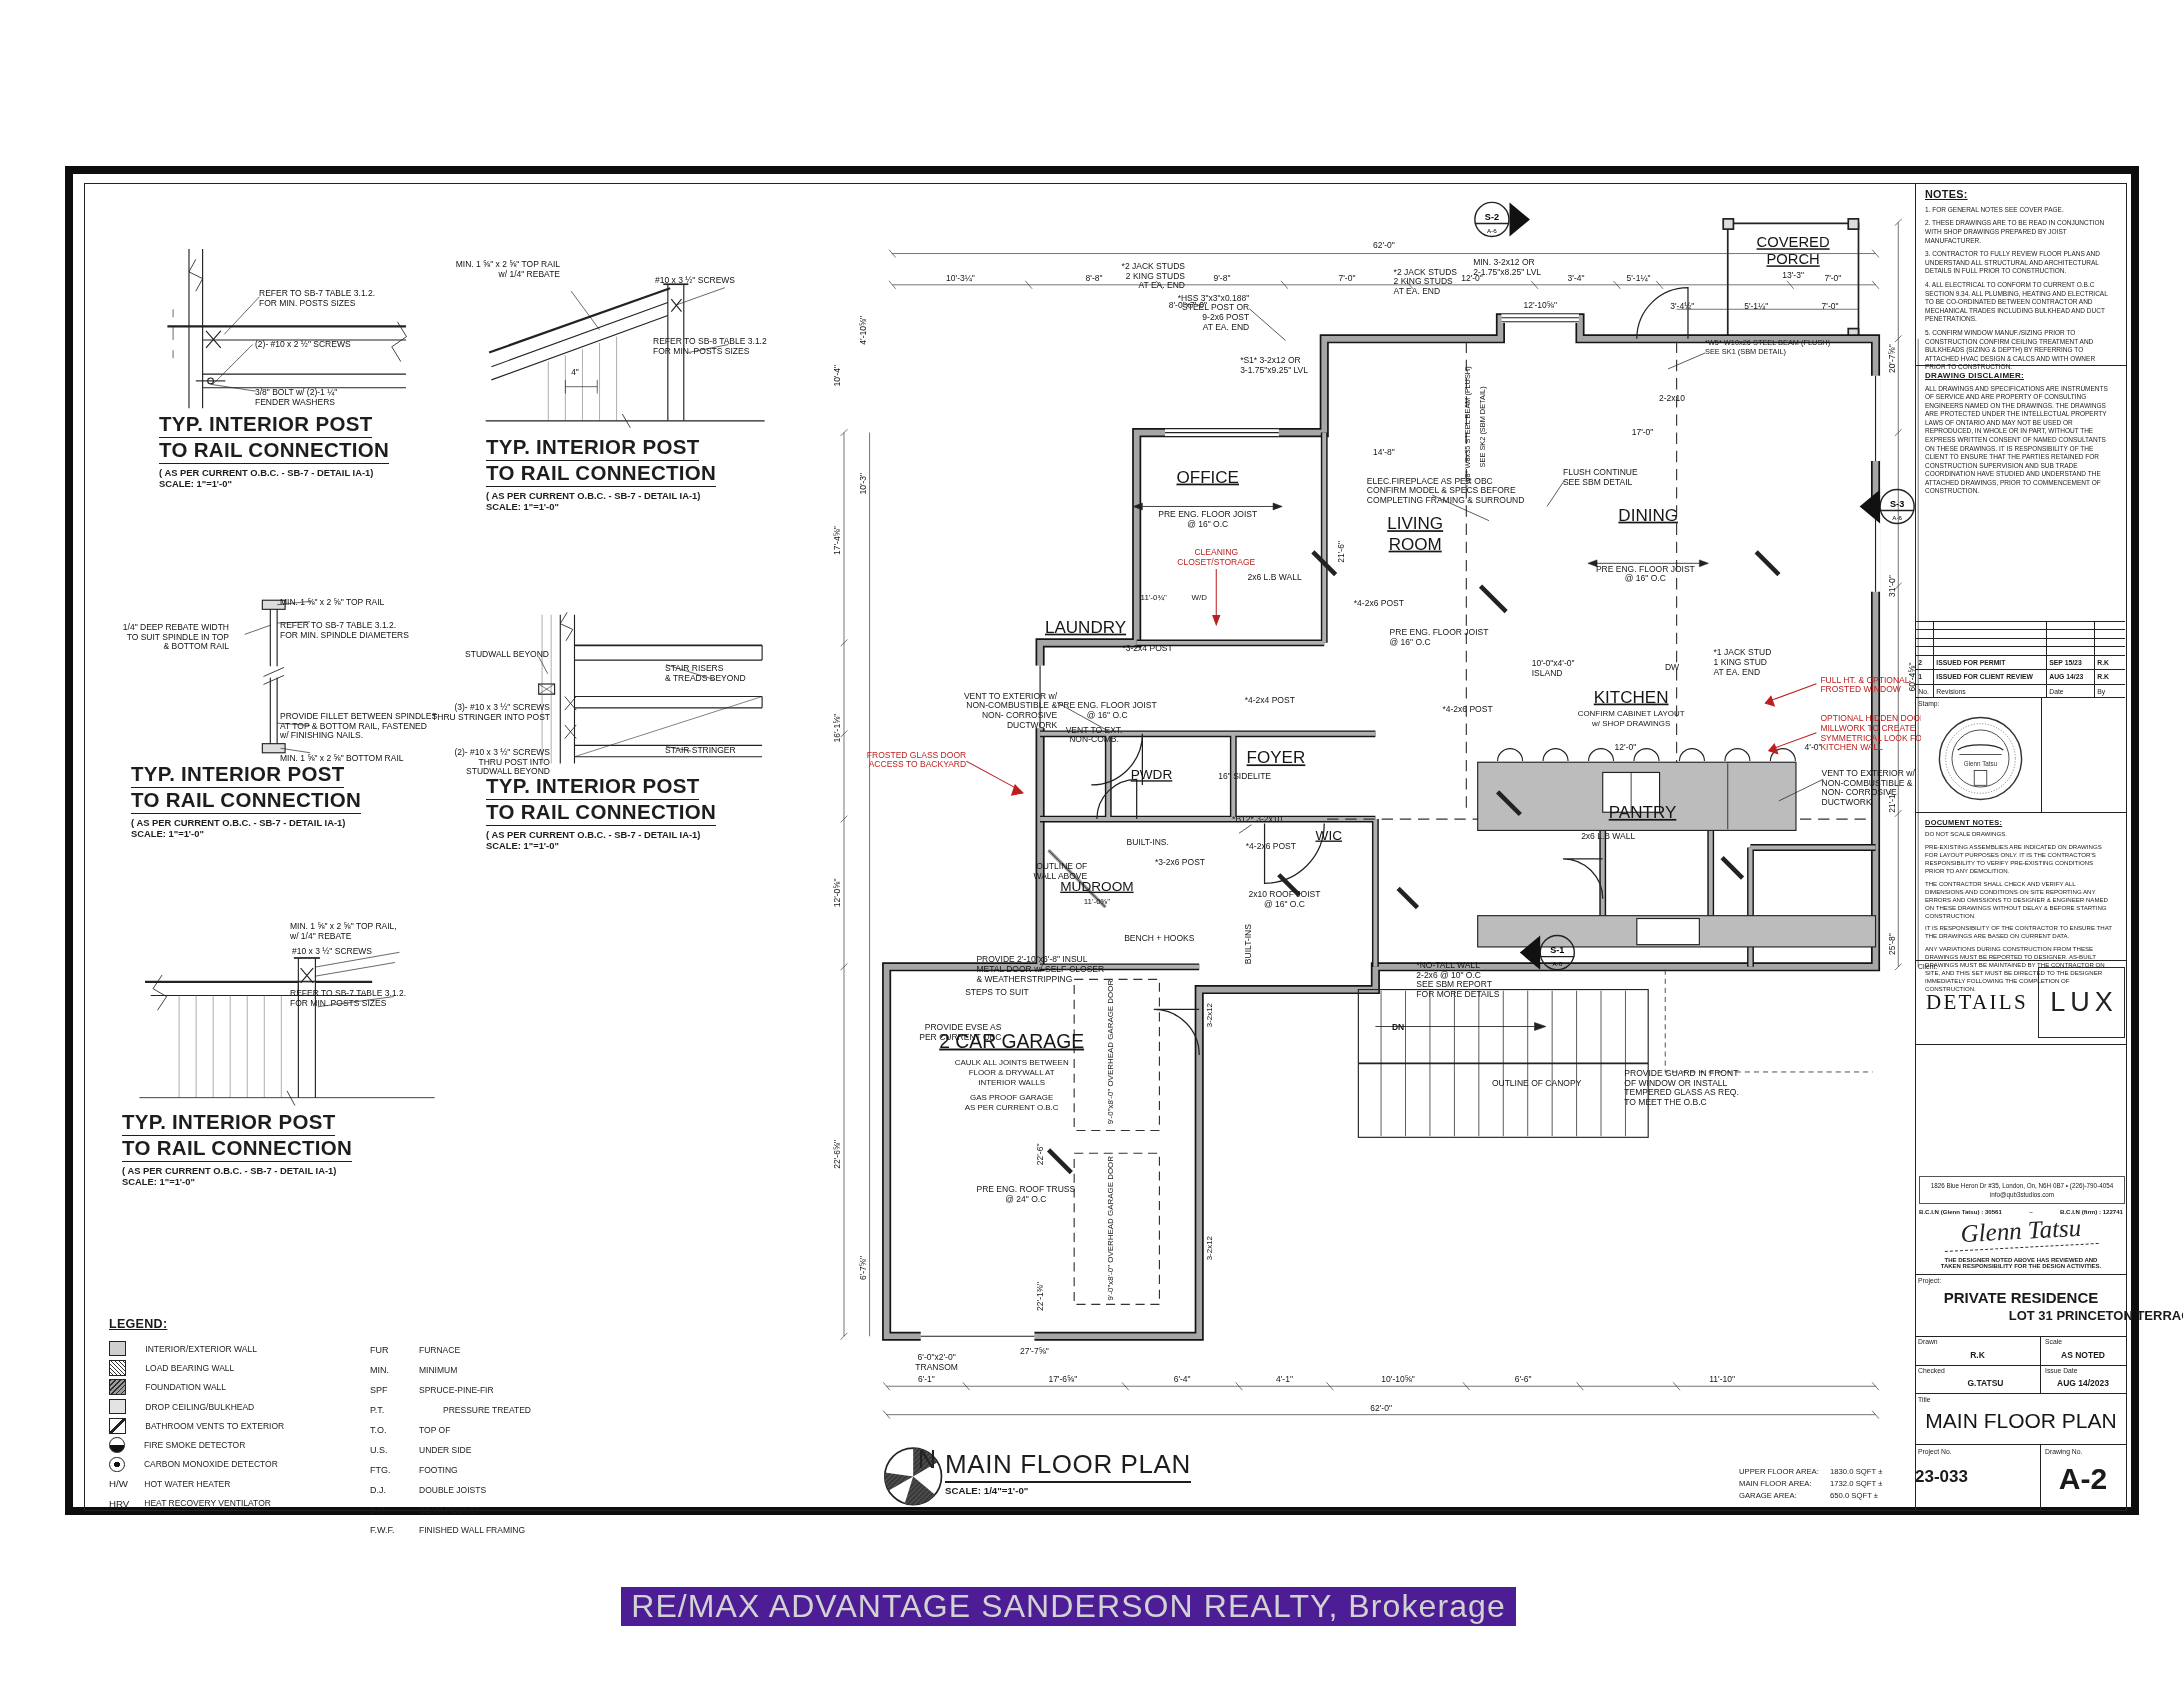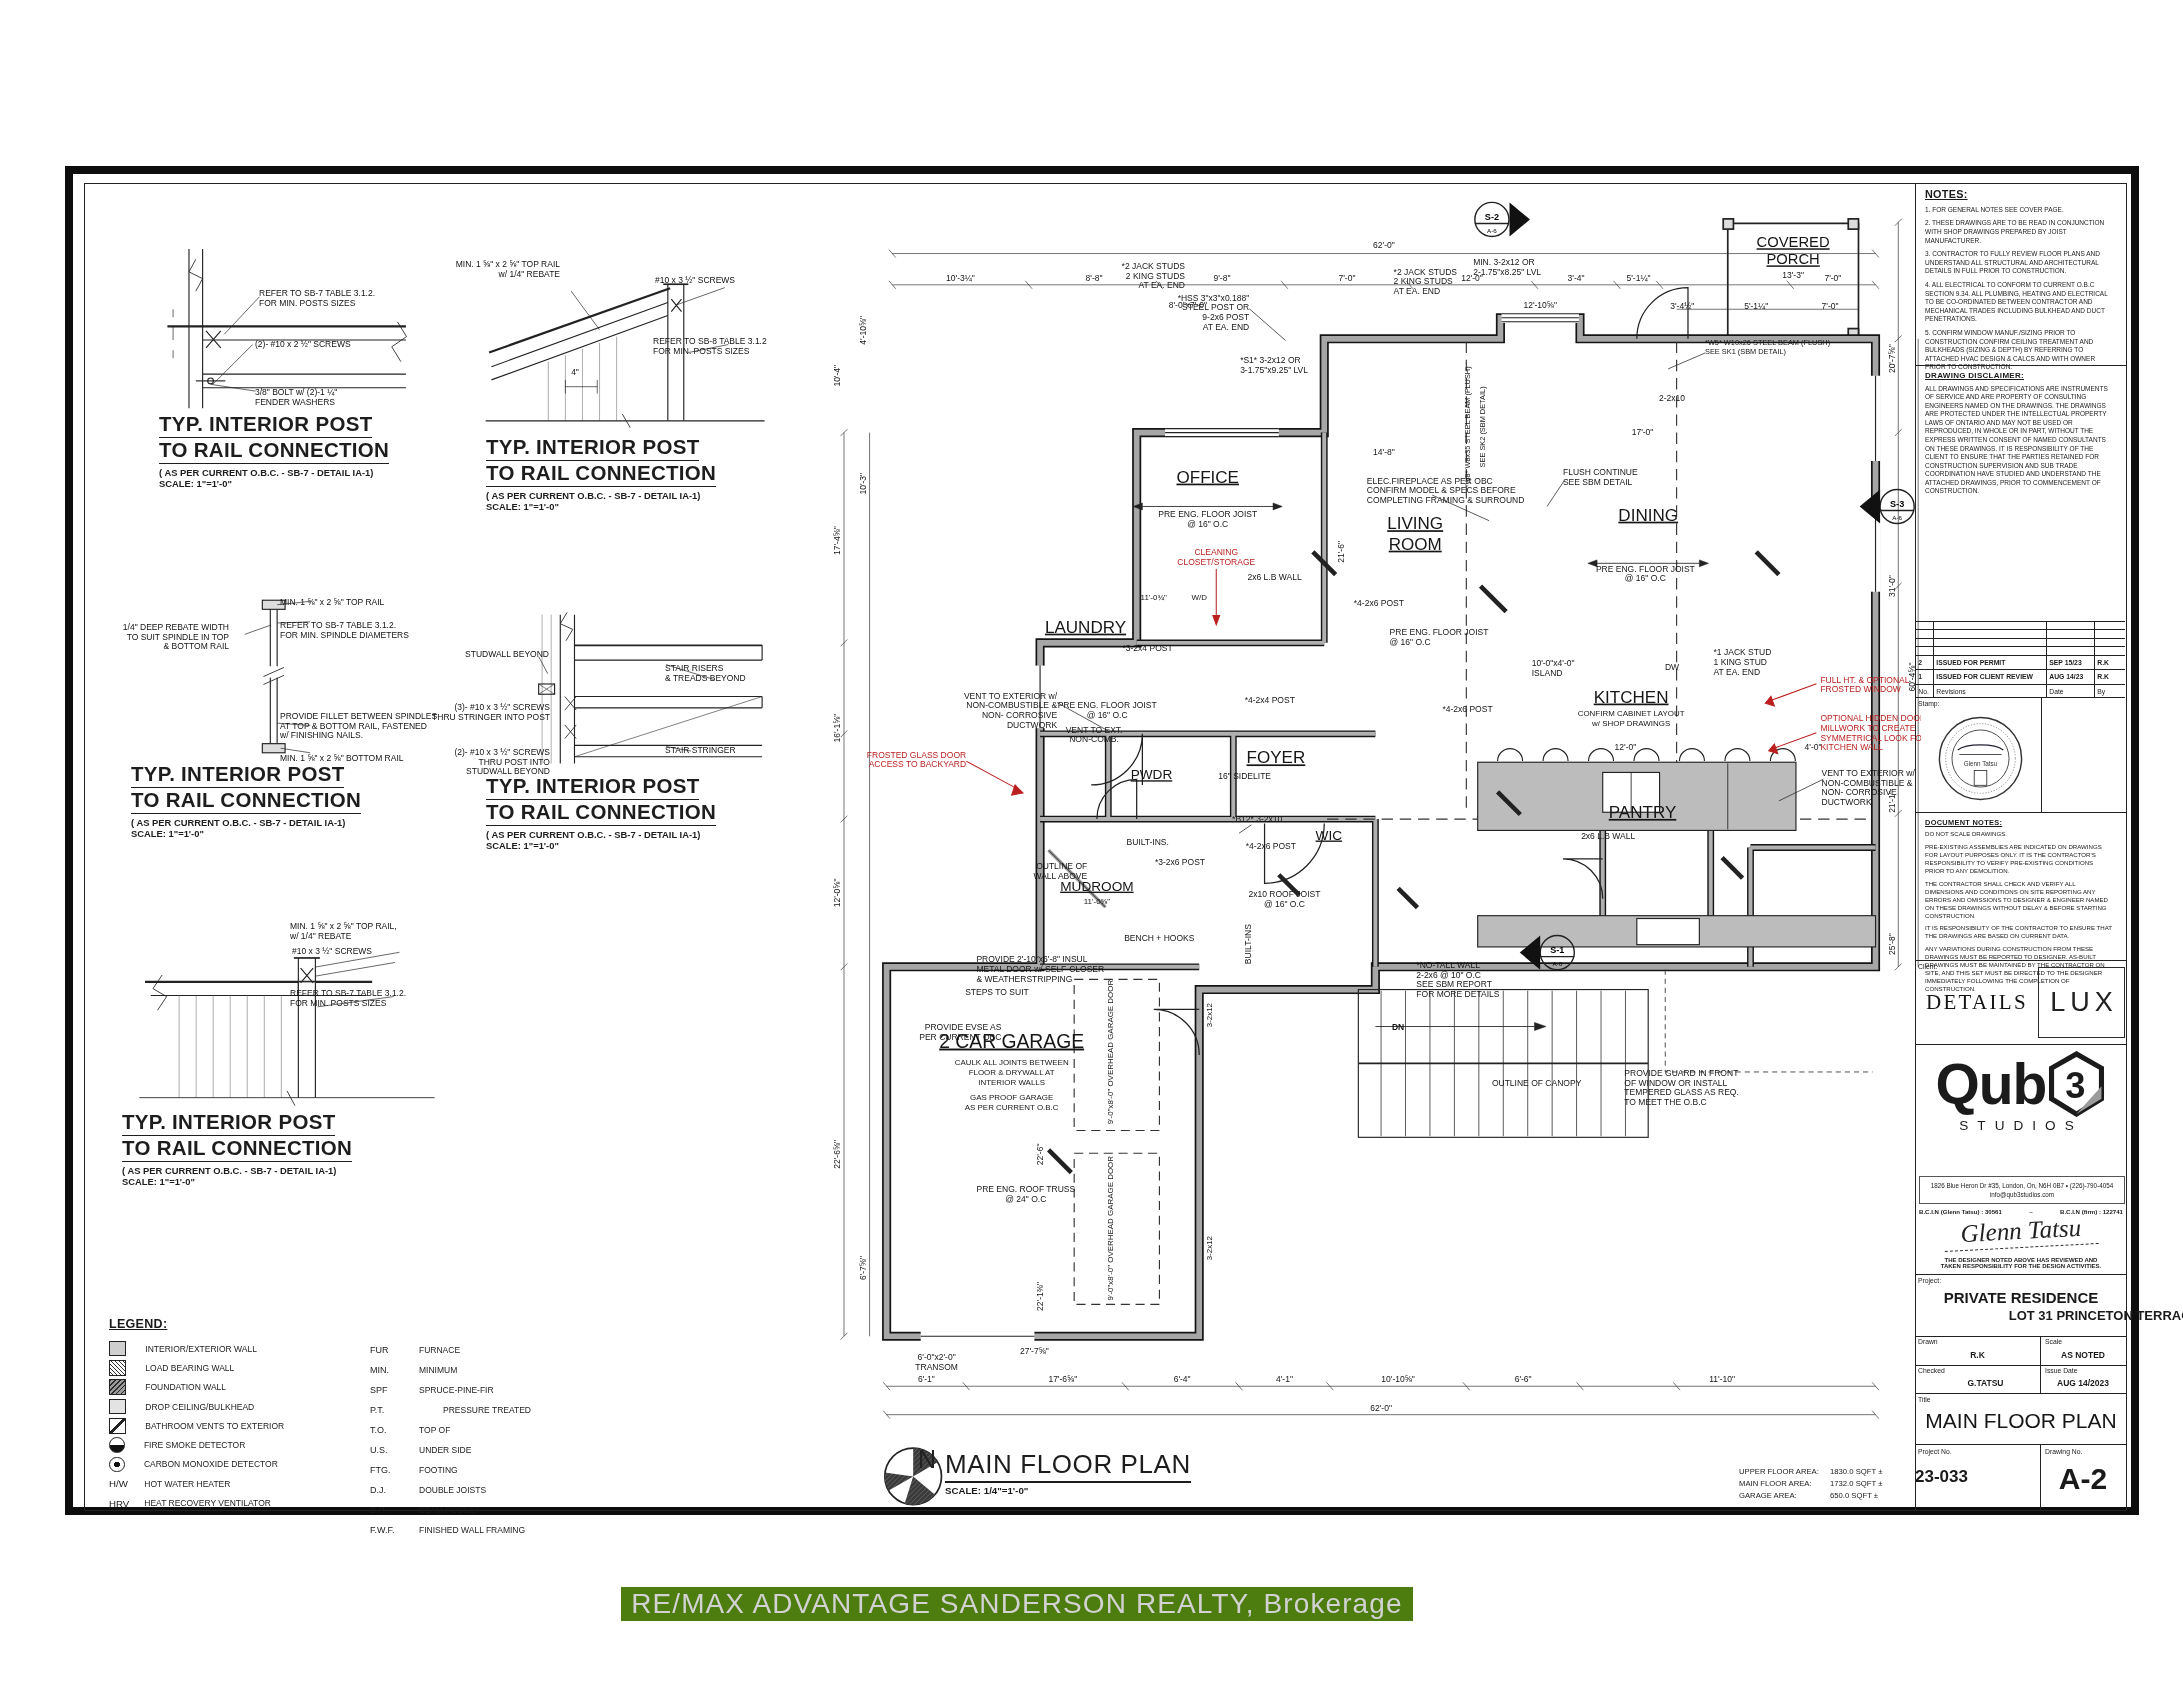--- a/index.html
+++ b/index.html
@@ -26,21 +26,21 @@
   .icon-wall-found{background:repeating-linear-gradient(-45deg,#9a9a9a 0 2.3px,#2a2a2a 2.3px 3.4px);}
   .icon-wall-drop{background:#e3e3e3;}
   .icon-vent{background:linear-gradient(135deg,#fff 44%,#222 44%,#222 56%,#fff 56%);}
   .icon-smoke{border-radius:50%;background:linear-gradient(#fff 50%,#111 50%);width:13.6px;height:13.6px;}
   .icon-co{border-radius:50%;background:radial-gradient(circle,#111 0 2.8px,#fff 2.8px);width:13.6px;height:13.6px;}
   .legend-abbr{font-size:9px;width:49px;flex:none;}
   .legend-lab{font-size:8.5px;}
   .rev-row{display:grid;grid-template-columns:17px 113px 48px 31px;border-bottom:1.1px solid #222;align-items:center;}
   .rev-row span{padding-left:2.3px;border-left:1.1px solid #222;font-size:6.8px;overflow:hidden;white-space:nowrap;height:100%;display:flex;align-items:center;}
   .rev-row span:first-child{border-left:none;}
-  .watermark{background:#4d7c0f;color:#d2d2d2;font-size:28px;letter-spacing:1.1px;white-space:nowrap;padding:1.1px 10.2px;}
+  .watermark{background:#4c1d95;color:#d2d2d2;font-size:32px;letter-spacing:1.1px;white-space:nowrap;padding:1.1px 10.2px;}
   svg text{font-family:"Liberation Sans",sans-serif;}
 </style>
 </head>
 <body>
 
 <div id="page">
 
   <div class="abs frame-outer" style="left:65px;top:166px;width:2074px;height:1349px;box-sizing:border-box;"></div>
   <div class="abs frame-inner" style="left:84px;top:183px;width:2043px;height:1328px;box-sizing:border-box;"></div>
 
@@ -659,31 +659,20 @@
   </div>
   <div class="abs hline" style="left:1915px;top:960px;width:212px;"></div>
 
   <div class="abs lbl-sm" style="left:1918px;top:963px;">Client:</div>
   <div class="abs" style="left:1926px;top:990px;font-family:'Liberation Serif',serif;font-size:21px;letter-spacing:2.3px;color:#141414;">DETAILS</div>
   <div class="abs" style="left:2038px;top:967px;width:85px;height:69px;border:1.4px solid #2a2a2a;display:flex;align-items:center;justify-content:center;">
     <span style="font-size:27px;font-weight:300;letter-spacing:5.1px;color:#222;padding-left:5.1px;">LUX</span>
   </div>
   <div class="abs hline" style="left:1915px;top:1044px;width:212px;"></div>
 
-  <div class="abs" style="left:1915px;top:1051px;width:212px;text-align:center;">
-    <div style="display:flex;align-items:center;justify-content:center;gap:1.1px;">
-      <span style="font-size:57px;font-weight:800;color:#1b1b1b;letter-spacing:-1.1px;">Qub</span>
-      <svg width="59" height="66" viewBox="0 0 104 116">
-        <path d="M52 5L96 30V84L52 111L8 84V30Z" fill="none" stroke="#1b1b1b" stroke-width="9"></path>
-        <path d="M52 111L96 84V62Z" fill="#9a9a9a"></path>
-        <text x="50" y="82" text-anchor="middle" font-size="64" font-weight="800" fill="#1b1b1b">3</text>
-      </svg>
-    </div>
-    <div style="font-size:13.6px;letter-spacing:9px;color:#1b1b1b;margin-top:1.1px;">STUDIOS</div>
-  </div>
   <div class="abs" style="left:1919px;top:1176px;width:204px;height:26px;border:0.9px solid #555;display:flex;flex-direction:column;align-items:center;justify-content:center;font-size:6.3px;line-height:1.5;">
     <span>1826 Blue Heron Dr #35, London, On, N6H 0B7 • (226)-790-4054</span>
     <span>info@qub3studios.com</span>
   </div>
   <div class="abs" style="left:1919px;top:1208px;width:204px;display:flex;justify-content:space-between;font-size:6.1px;font-weight:bold;">
     <span>B.C.I.N (Glenn Tatsu) : 30561</span>
     <span>~</span>
     <span>B.C.I.N (firm) : 122741</span>
   </div>
   <div class="abs" style="left:1944px;top:1217px;width:154px;text-align:center;font-family:'Liberation Serif',serif;font-style:italic;font-size:25px;color:#222;transform:rotate(-3deg);border-bottom:1.1px dashed #333;padding-bottom:2.3px;">Glenn Tatsu</div>

